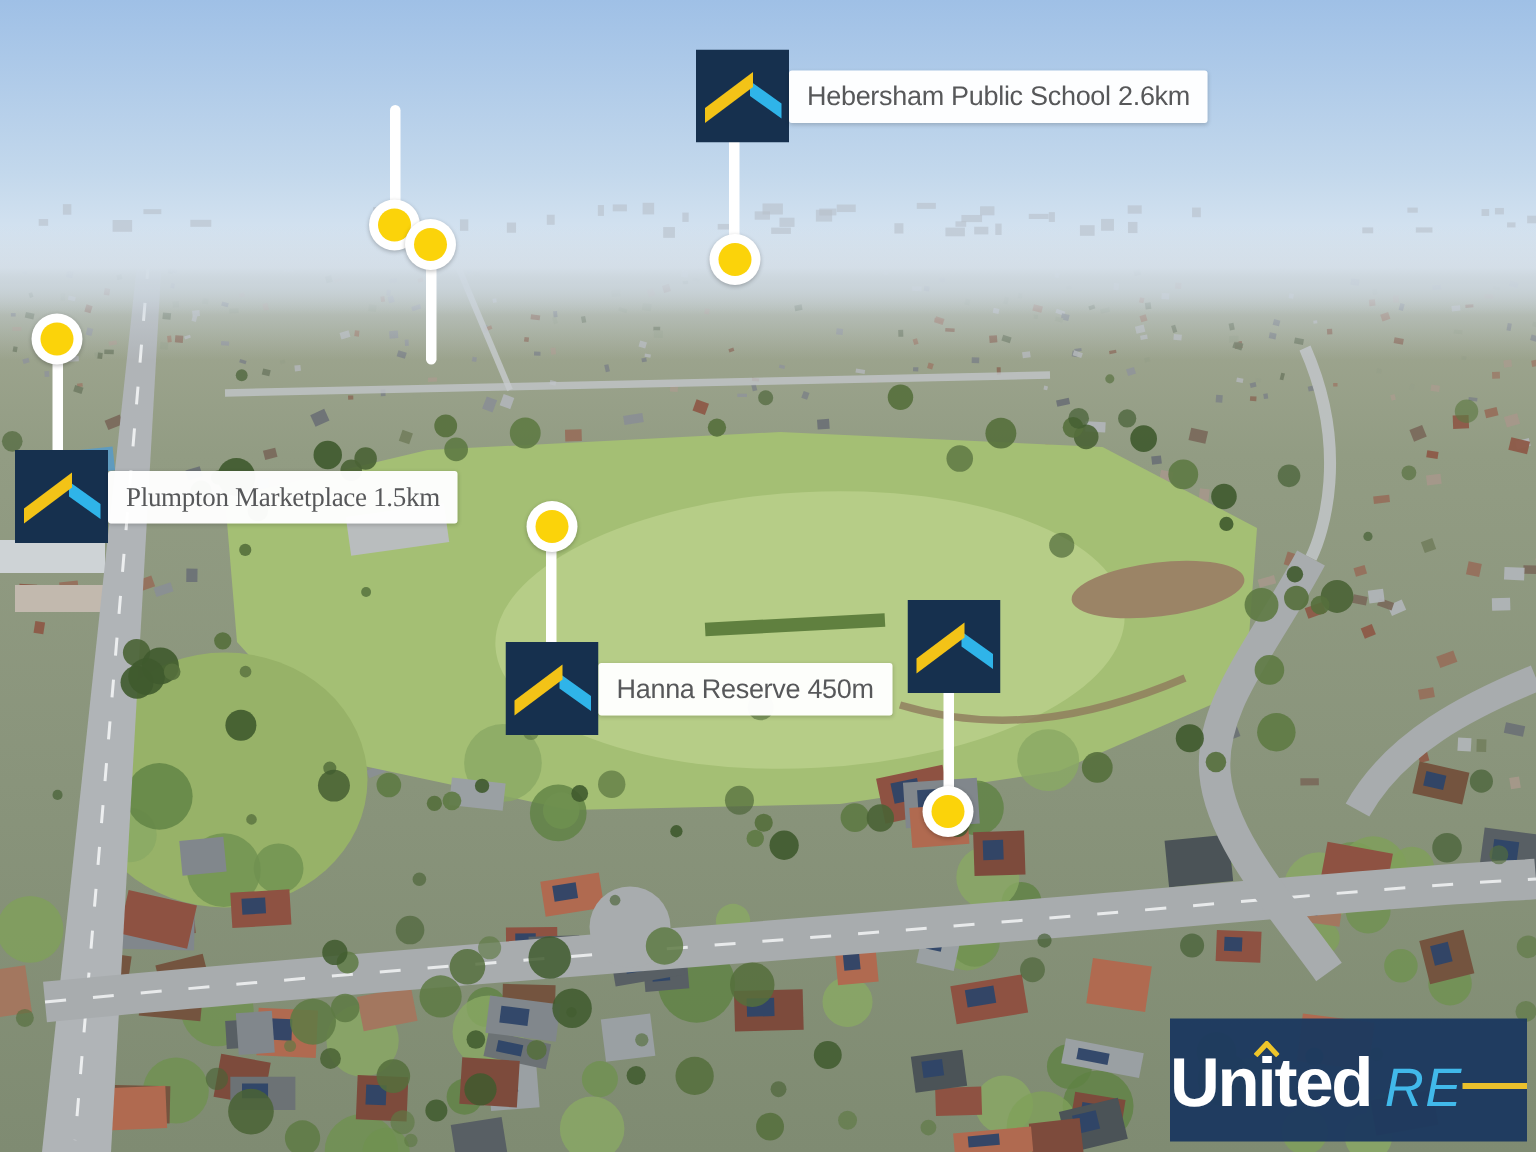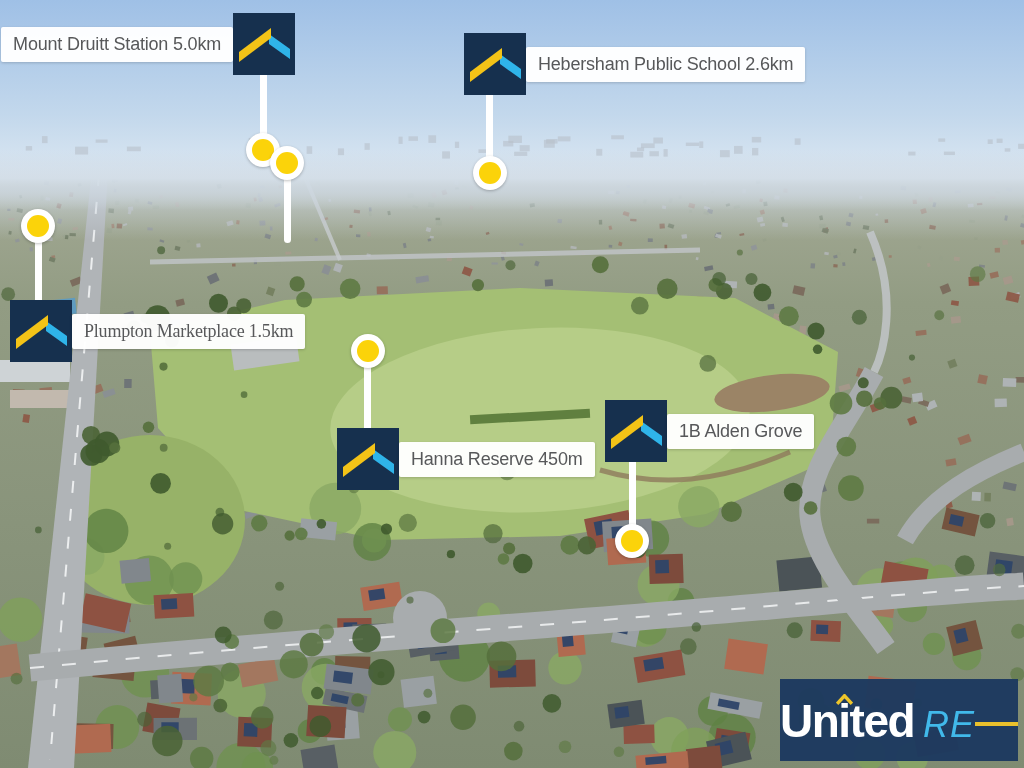--- a/index.html
+++ b/index.html
@@ -881,28 +881,20 @@
   <div class="mline l4"></div>
   <div class="mline l5"></div>
 
   <div class="mdot d0"></div>
   <div class="mdot d1"></div>
   <div class="mdot d2"></div>
   <div class="mdot d3"></div>
   <div class="mdot d4"></div>
   <div class="mdot d5"></div>
 
-  <div class="marker m0">
-    <div class="plabel">Mount Druitt Station 5.0km</div>
-    <svg class="logo" viewBox="0 0 62 62">
-      <rect width="62" height="62" fill="#16304e"></rect>
-      <polygon points="36,21 57,36 57,46 36,31" fill="#2fb4e9"></polygon>
-      <polygon points="6,39 38,15 38,25 6,49" fill="#f3c317"></polygon>
-    </svg>
-  </div>
 
   <div class="marker m1">
     <svg class="logo" viewBox="0 0 62 62">
       <rect width="62" height="62" fill="#16304e"></rect>
       <polygon points="36,21 57,36 57,46 36,31" fill="#2fb4e9"></polygon>
       <polygon points="6,39 38,15 38,25 6,49" fill="#f3c317"></polygon>
     </svg>
     <div class="plabel">Hebersham Public School 2.6km</div>
   </div>
 
@@ -924,21 +916,20 @@
     </svg>
     <div class="plabel">Hanna Reserve 450m</div>
   </div>
 
   <div class="marker m5">
     <svg class="logo" viewBox="0 0 62 62">
       <rect width="62" height="62" fill="#16304e"></rect>
       <polygon points="36,21 57,36 57,46 36,31" fill="#2fb4e9"></polygon>
       <polygon points="6,39 38,15 38,25 6,49" fill="#f3c317"></polygon>
     </svg>
-    <div class="plabel">1B Alden Grove</div>
   </div>
 
   <div class="watermark">
     <div class="wm-text">
       <span class="wm-united">United</span>
       <svg class="wm-caret" viewBox="0 0 16 10">
         <polyline points="1,9 8,1.5 15,9" fill="none" stroke="#eec52a" stroke-width="3.2"></polyline>
       </svg>
       <span class="wm-re">RE</span>
     </div>

